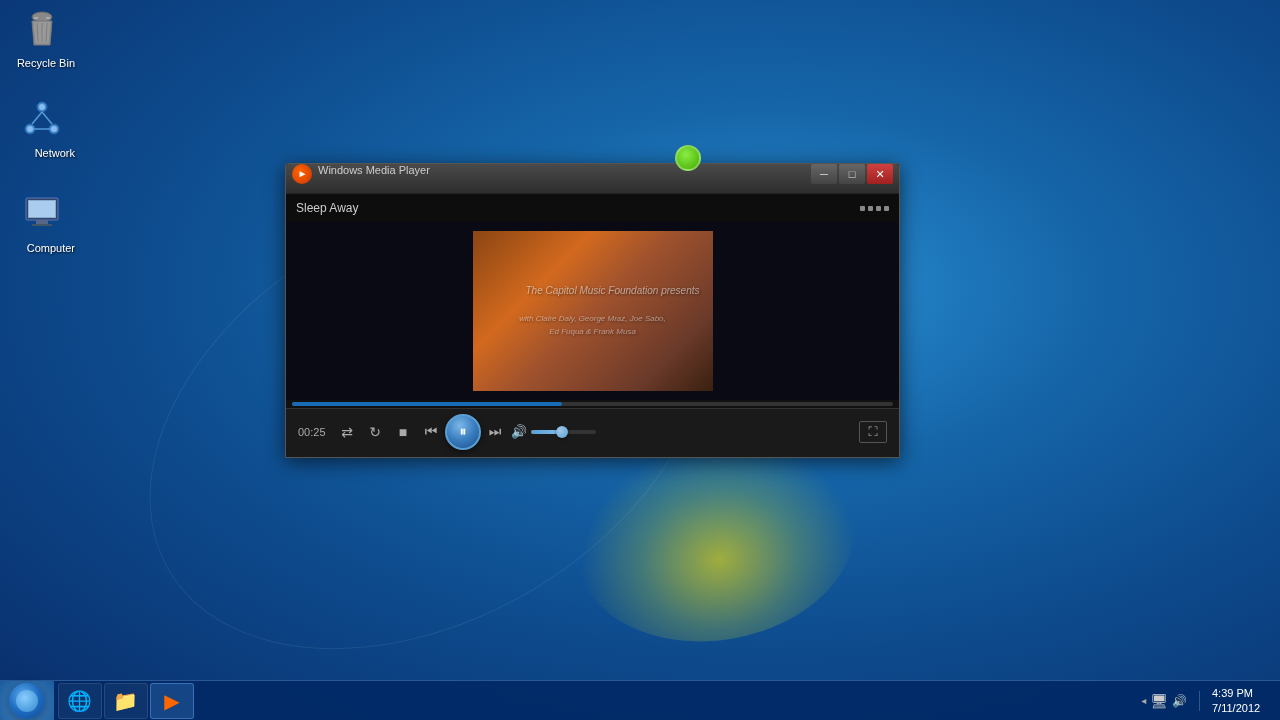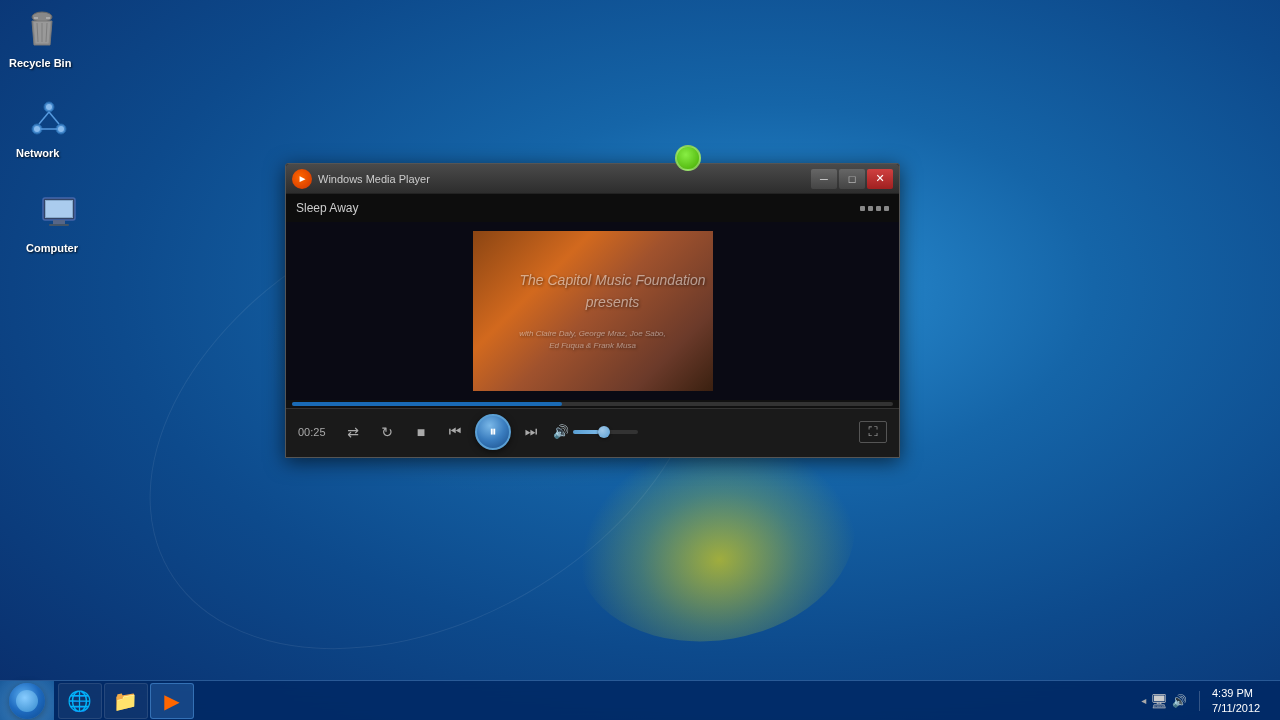--- a/index.html
+++ b/index.html
@@ -50,24 +50,23 @@
       height: 400px;
       border: 1px solid rgba(255,255,255,0.08);
       border-radius: 50%;
       transform: rotate(-30deg);
     }
 
     
     .desktop-icon {
       position: absolute;
       width: 74px;
-      text-align: left;
+      text-align: right;
       cursor: pointer;
       padding: 4px;
-      font-weight: bold;
     }
 
     .desktop-icon .icon-img {
       width: 40px;
       height: 40px;
       margin: 0 auto 4px;
       display: block;
     }
 
     .desktop-icon .icon-label {
@@ -80,27 +79,27 @@
 
     
     .recycle-icon {
       top: 5px;
       left: 5px;
     }
 
     
     .network-icon {
       top: 95px;
-      left: 12px;
+      left: 5px;
     }
 
     
     .computer-icon {
       top: 190px;
-      left: 22px;
+      left: 5px;
     }
 
     
     .wmp-window {
       position: absolute;
       top: 163px;
       left: 285px;
       width: 615px;
       height: 295px;
       background: #1a1a1a;
@@ -108,21 +107,20 @@
       box-shadow: 0 4px 20px rgba(0,0,0,0.6);
       border-radius: 3px 3px 0 0;
     }
 
     
     .wmp-titlebar {
       height: 30px;
       background: linear-gradient(to bottom, #4a4a4a 0%, #2d2d2d 100%);
       border-radius: 3px 3px 0 0;
       display: flex;
-      align-items: center;
       padding: 0 6px;
       border-bottom: 1px solid #222;
     }
 
     .wmp-logo {
       width: 20px;
       height: 20px;
       background: radial-gradient(circle at 40% 40%, #ff6600, #cc3300);
       border-radius: 50%;
       margin-right: 6px;
@@ -268,21 +266,20 @@
       border-radius: 2px;
     }
 
     
     .wmp-controls {
       height: 46px;
       background: #1a1a1a;
       display: flex;
       align-items: center;
       padding: 0 12px;
-      gap: 6px;
       border-top: 1px solid #333;
     }
 
     .wmp-time {
       color: #aaa;
       font-size: 11px;
       min-width: 35px;
     }
 
     .ctrl-btn {
@@ -565,21 +562,21 @@
         <div class="wmp-menu-dot"></div>
         <div class="wmp-menu-dot"></div>
         <div class="wmp-menu-dot"></div>
         <div class="wmp-menu-dot"></div>
       </div>
     </div>
 
     <div class="wmp-video">
       <div class="wmp-album-art">
         <div class="album-art-inner">
-          <span style="font-size:14px; opacity:0.7; display:block;margin-left:40px;">The Capitol Music Foundation presents</span>
+          <span style="font-size:10px; opacity:0.7; display:block;margin-left:40px;">The Capitol Music Foundation presents</span>
           <span style="font-size:8px; opacity:0.6; display:block; margin-top:14px;">with Claire Daly, George Mraz, Joe Sabo,<br>Ed Fuqua &amp; Frank Musa</span>
         </div>
       </div>
     </div>
 
     <div class="wmp-progress-container">
       <div class="wmp-progress-track">
         <div class="wmp-progress-fill"></div>
       </div>
     </div>

